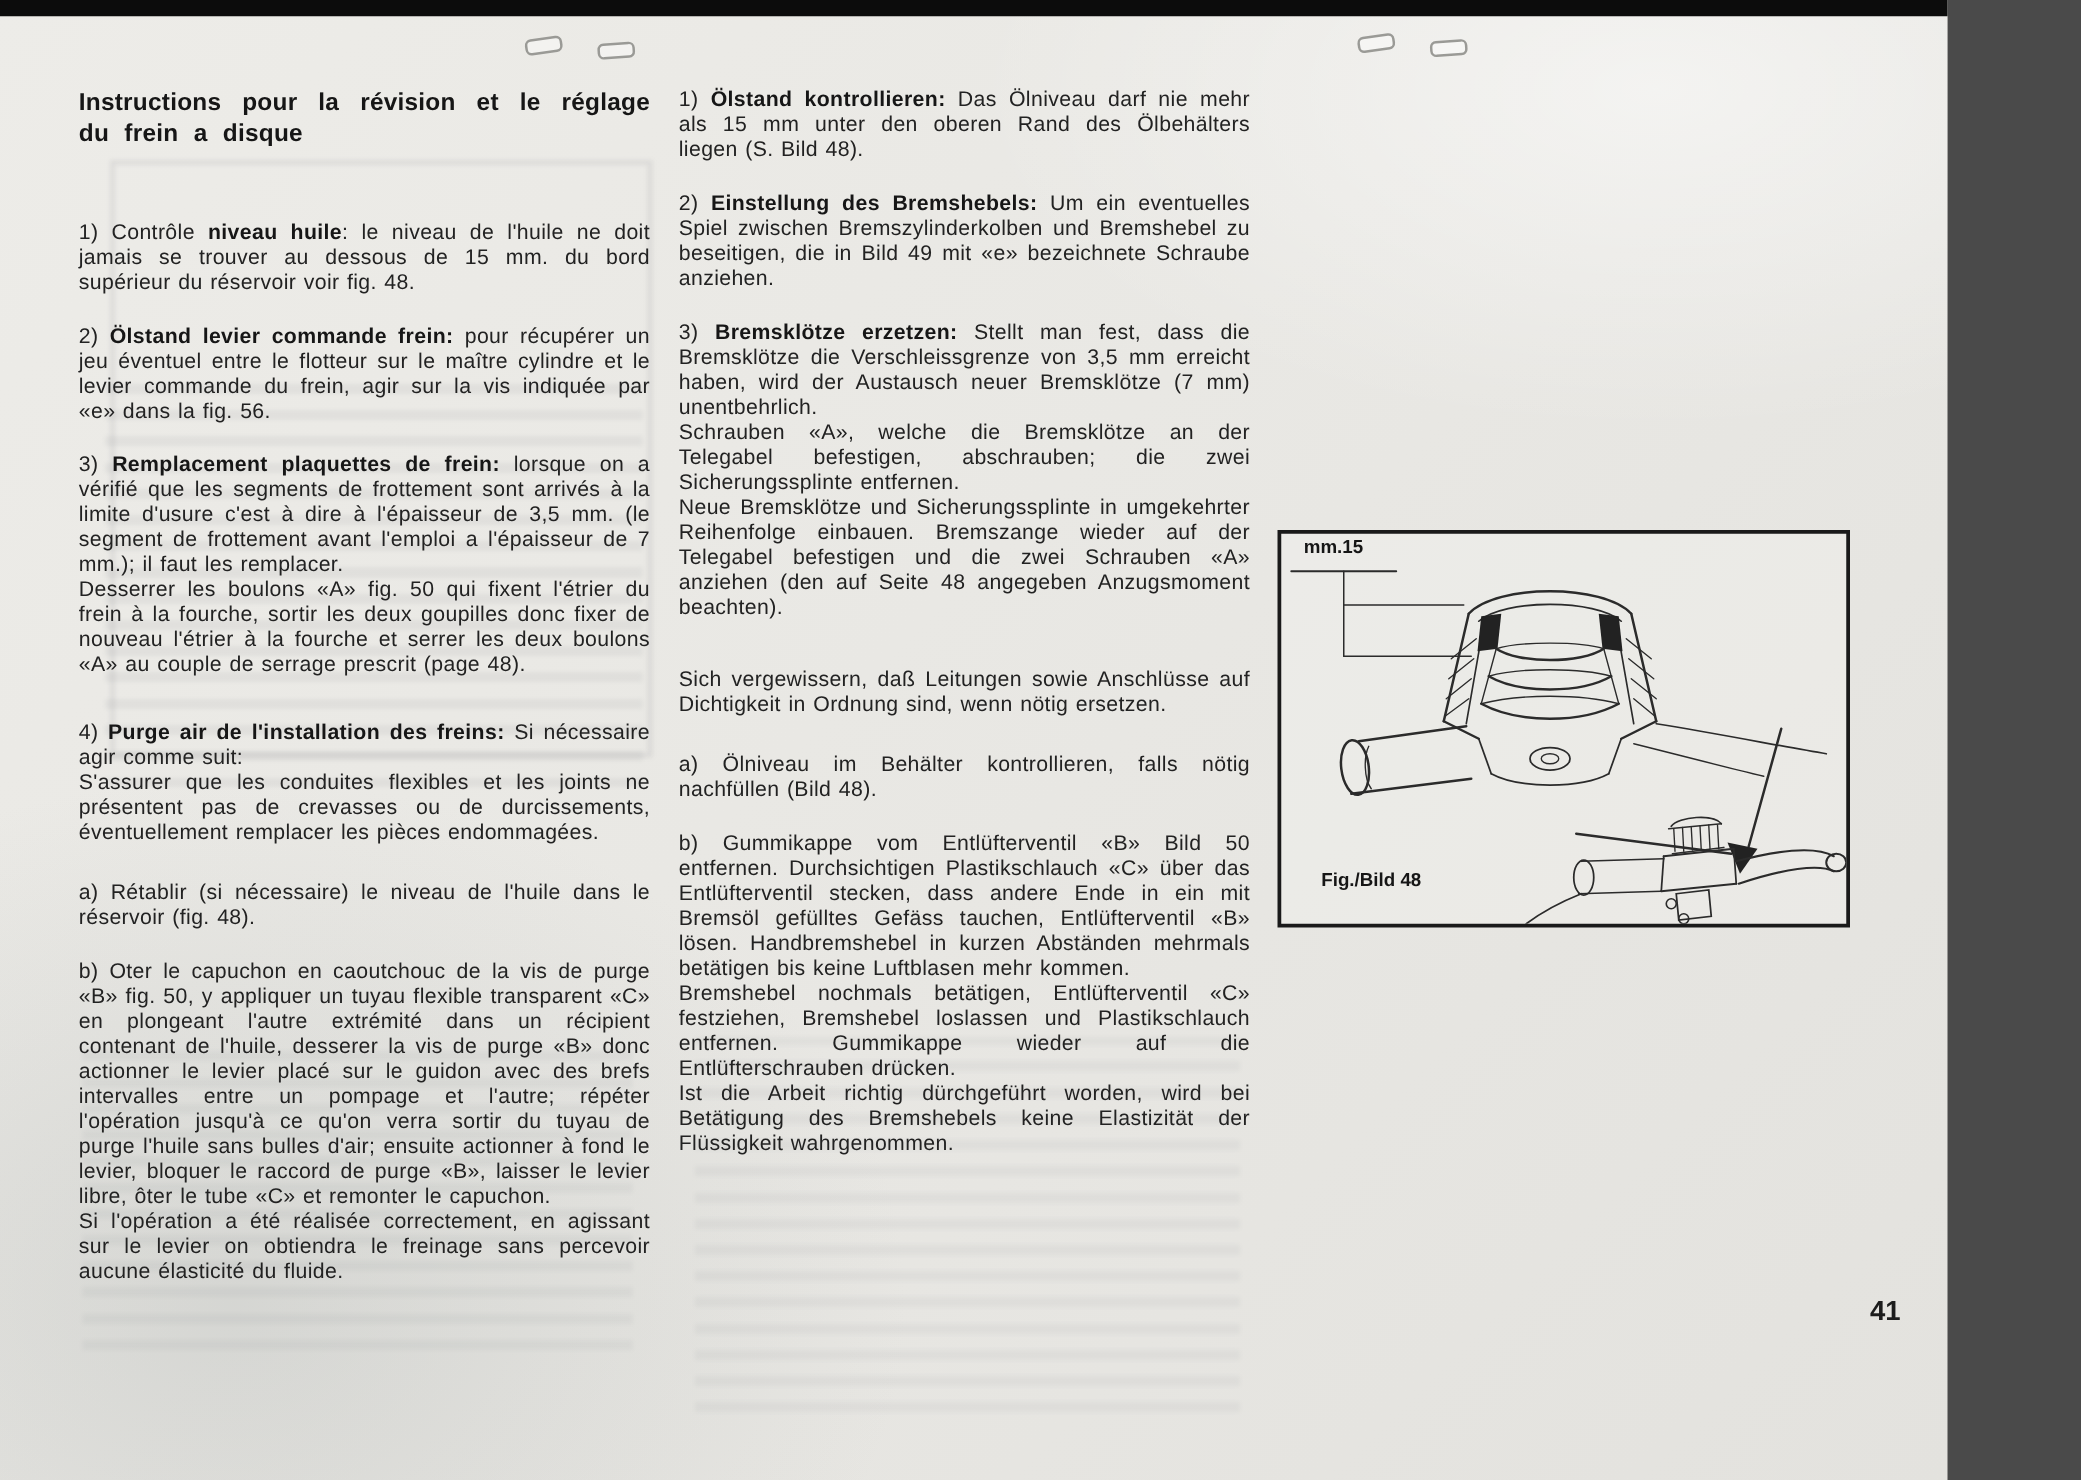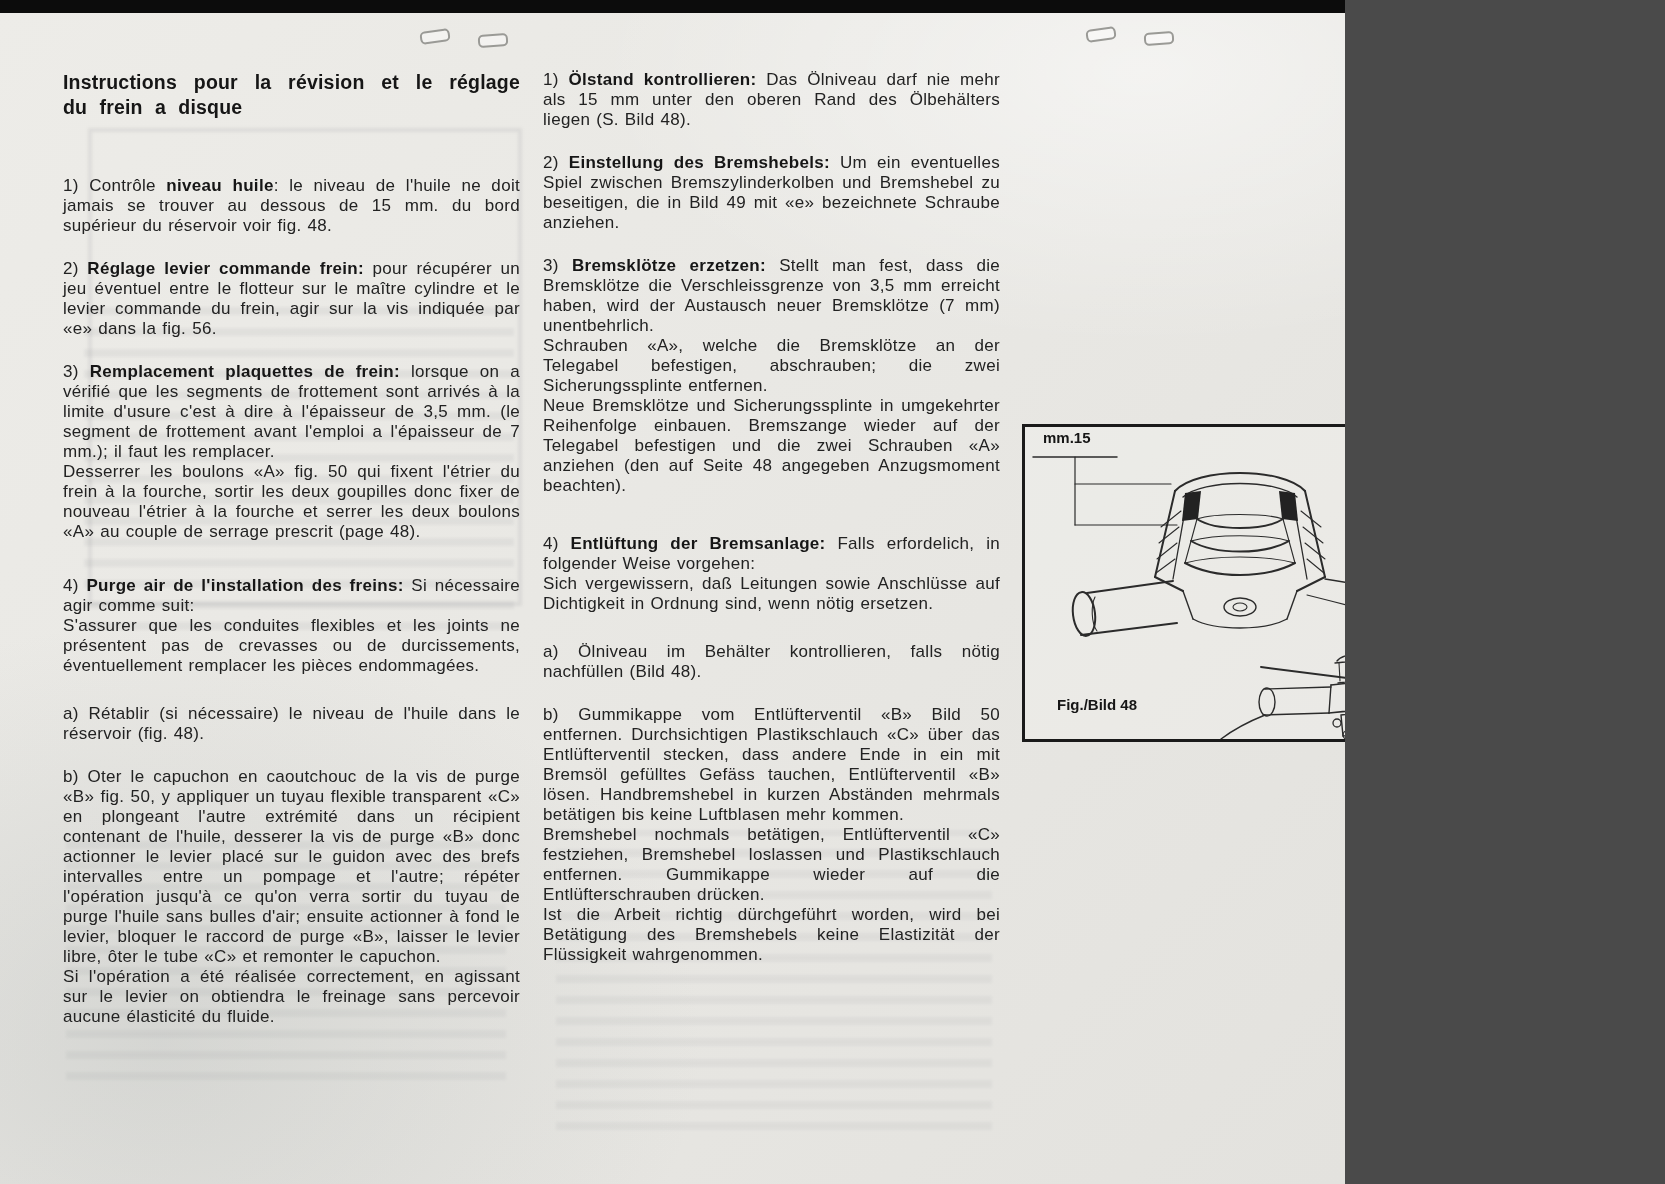--- a/index.html
+++ b/index.html
@@ -1,17 +1,17 @@
 <!DOCTYPE html>
 <html><head>
 <meta charset="utf-8">
 <style>
   html,body { margin:0; padding:0; background:#4a4a4a; }
   #page {
-    position:relative; width:1345px; height:1184px; overflow:hidden;
+    position:relative; width:1558px; height:1184px; overflow:hidden;
     background:
       radial-gradient(ellipse 900px 700px at 12% 88%, rgba(176,180,178,0.35), rgba(0,0,0,0) 60%),
       radial-gradient(ellipse 1000px 500px at 85% 6%, rgba(255,255,255,0.5), rgba(0,0,0,0) 55%),
       linear-gradient(135deg,#edecE8 0%,#e9e8e4 45%,#e3e2de 100%);
     font-family:"Liberation Sans", sans-serif;
     color:#1f1f1f;
   }
   .top-bar { position:absolute; top:0; left:0; width:1665px; height:13px; background:#0c0c0c; }
   .clip { position:absolute; width:26px; height:9px; border:2px solid #9a9a96; border-radius:5px; background:rgba(255,255,255,0.4); }
   .clip.c1 { left:420px; top:30px; transform:rotate(-8deg); }
@@ -64,21 +64,21 @@
   <div class="ghost g3"></div>
   <div class="ghost-frame"></div>
 
   <div class="col col-fr">
     <h1 class="col-title">Instructions pour la révision et le réglage du frein a disque</h1>
     <div class="sections">
         <div class="section">
           <p class="para"><span>1) Contrôle </span><span class="bold">niveau huile</span><span>: le niveau de l'huile ne doit jamais se trouver au dessous de 15 mm. du bord supérieur du réservoir voir fig. 48.</span></p>
         </div>
         <div class="section">
-          <p class="para"><span>2) </span><span class="bold">Réglage levier commande frein:</span><span> pour récupérer un jeu éventuel entre le flotteur sur le maître cylindre et le levier commande du frein, agir sur la vis indiquée par «e» dans la fig. 56.</span></p>
+          <p class="para"><span>2) </span><span class="bold">Ölstand levier commande frein:</span><span> pour récupérer un jeu éventuel entre le flotteur sur le maître cylindre et le levier commande du frein, agir sur la vis indiquée par «e» dans la fig. 56.</span></p>
         </div>
         <div class="section">
           <p class="para"><span>3) </span><span class="bold">Remplacement plaquettes de frein:</span><span> lorsque on a vérifié que les segments de frottement sont arrivés à la limite d'usure c'est à dire à l'épaisseur de 3,5 mm. (le segment de frottement avant l'emploi a l'épaisseur de 7 mm.); il faut les remplacer.</span></p>
           <p class="para"><span>Desserrer les boulons «A» fig. 50 qui fixent l'étrier du frein à la fourche, sortir les deux goupilles donc fixer de nouveau l'étrier à la fourche et serrer les deux boulons «A» au couple de serrage prescrit (page 48).</span></p>
         </div>
         <div class="section">
           <p class="para"><span>4) </span><span class="bold">Purge air de l'installation des freins:</span><span> Si nécessaire agir comme suit:</span></p>
           <p class="para"><span>S'assurer que les conduites flexibles et les joints ne présentent pas de crevasses ou de durcissements, éventuellement remplacer les pièces endommagées.</span></p>
         </div>
         <div class="section">
@@ -98,21 +98,20 @@
         </div>
         <div class="section">
           <p class="para"><span>2) </span><span class="bold">Einstellung des Bremshebels:</span><span> Um ein eventuelles Spiel zwischen Bremszylinderkolben und Bremshebel zu beseitigen, die in Bild 49 mit «e» bezeichnete Schraube anziehen.</span></p>
         </div>
         <div class="section">
           <p class="para"><span>3) </span><span class="bold">Bremsklötze erzetzen:</span><span> Stellt man fest, dass die Bremsklötze die Verschleissgrenze von 3,5 mm erreicht haben, wird der Austausch neuer Bremsklötze (7 mm) unentbehrlich.</span></p>
           <p class="para"><span>Schrauben «A», welche die Bremsklötze an der Telegabel befestigen, abschrauben; die zwei Sicherungssplinte entfernen.</span></p>
           <p class="para"><span>Neue Bremsklötze und Sicherungssplinte in umgekehrter Reihenfolge einbauen. Bremszange wieder auf der Telegabel befestigen und die zwei Schrauben «A» anziehen (den auf Seite 48 angegeben Anzugsmoment beachten).</span></p>
         </div>
         <div class="section">
-          <p class="para"><span>4) </span><span class="bold">Entlüftung der Bremsanlage:</span><span> Falls erfordelich, in folgender Weise vorgehen:</span></p>
           <p class="para"><span>Sich vergewissern, daß Leitungen sowie Anschlüsse auf Dichtigkeit in Ordnung sind, wenn nötig ersetzen.</span></p>
         </div>
         <div class="section">
           <p class="para"><span>a) Ölniveau im Behälter kontrollieren, falls nötig nachfüllen (Bild 48).</span></p>
         </div>
         <div class="section">
           <p class="para"><span>b) Gummikappe vom Entlüfterventil «B» Bild 50 entfernen. Durchsichtigen Plastikschlauch «C» über das Entlüfterventil stecken, dass andere Ende in ein mit Bremsöl gefülltes Gefäss tauchen, Entlüfterventil «B» lösen. Handbremshebel in kurzen Abständen mehrmals betätigen bis keine Luftblasen mehr kommen.</span></p>
           <p class="para"><span>Bremshebel nochmals betätigen, Entlüfterventil «C» festziehen, Bremshebel loslassen und Plastikschlauch entfernen. Gummikappe wieder auf die Entlüfterschrauben drücken.</span></p>
           <p class="para"><span>Ist die Arbeit richtig dürchgeführt worden, wird bei Betätigung des Bremshebels keine Elastizität der Flüssigkeit wahrgenommen.</span></p>
         </div>

